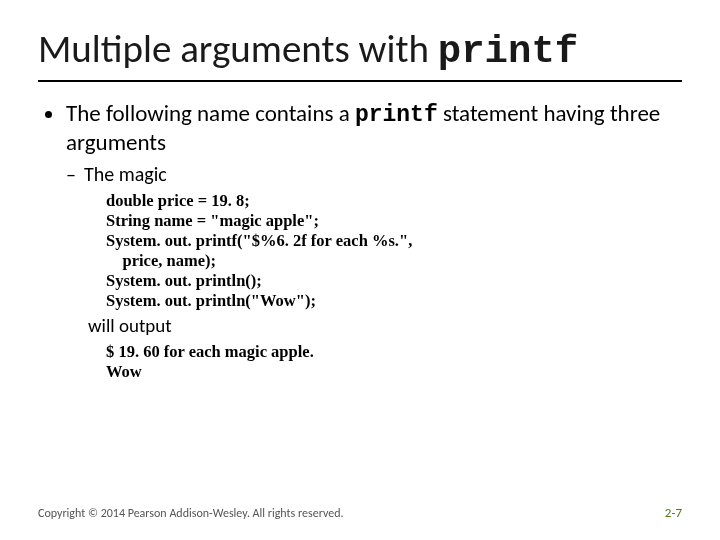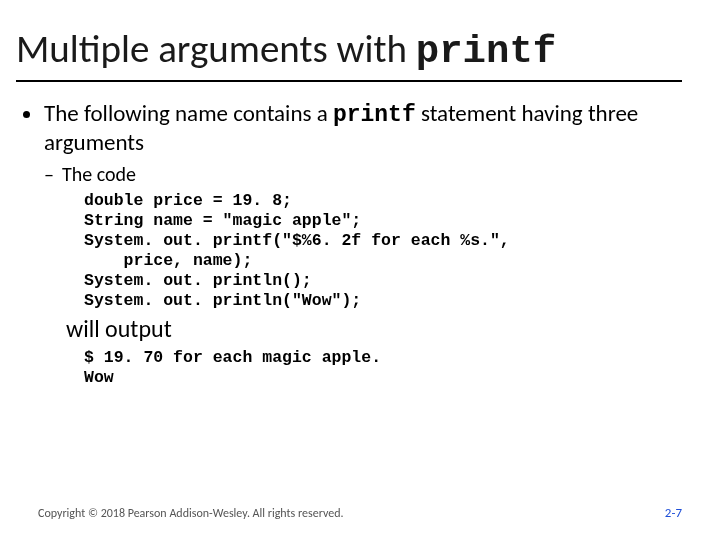--- a/index.html
+++ b/index.html
@@ -10,21 +10,21 @@
     background: #ffffff;
     font-family: Calibri, "Segoe UI", Arial, sans-serif;
     color: #000;
     position: relative;
     overflow: hidden;
   }
   .slide {
     width: 720px;
     height: 540px;
     box-sizing: border-box;
-    padding: 20px 38px 0 16px;
+    padding: 20px 38px 0 38px;
     position: relative;
   }
   .title {
     font-size: 39px;
     font-weight: 400;
     margin: 8px 0 4px 0;
     line-height: 1.1;
     letter-spacing: 0px;
     color: #1a1a1a;
   }
@@ -62,79 +62,79 @@
     display: inline-block;
     width: 18px;
     margin-left: -18px;
     font-weight: 400;
   }
   .mono {
     font-family: "Courier New", Courier, monospace;
     font-weight: bold;
   }
   .codeblock {
-    font-family: Liberation Mono, monospace;
+    font-family: Liberation Serif, serif;
     font-weight: bold;
     font-size: 16.5px;
     white-space: pre;
     margin: 4px 0 4px 40px;
     line-height: 1.22;
   }
   .subline {
-    font-size: 24px;
+    font-size: 19px;
     margin: 2px 0 2px 22px;
   }
   .footer-left {
     position: absolute;
     left: 38px;
     bottom: 20px;
     font-size: 12px;
     color: #555;
   }
   .footer-right {
     position: absolute;
     right: 38px;
     bottom: 20px;
     font-size: 13px;
-    color: #1d4ed8;
+    color: #4d7c0f;
   }
 </style>
 </head>
 <body>
 
 <div class="slide">
 
   <h1 class="title">
     <span>Multiple arguments with </span><span class="mono">printf</span>
   </h1>
 
   <hr class="rule">
 
   <ul class="lvl1">
     <li>
       <span>The following name contains a </span><span class="mono">printf</span><span> statement having three arguments</span>
 
       <ul class="lvl2">
-        <li>The code</li>
+        <li>The magic</li>
       </ul>
 
       <div class="codeblock"><span>double price = 19. 8;</span>
 <span>String name = "magic apple";</span>
 <span>System. out. printf("$%6. 2f for each %s.",</span>
 <span>    price, name);</span>
 <span>System. out. println();</span>
 <span>System. out. println("Wow");</span></div>
 
       <div class="subline">will output</div>
 
-      <div class="codeblock"><span>$ 19. 70 for each magic apple.</span>
+      <div class="codeblock"><span>$ 19. 60 for each magic apple.</span>
 <span>Wow</span></div>
 
       <ul class="lvl2">
       </ul>
 
     </li>
   </ul>
 
-  <div class="footer-left">Copyright © 2018 Pearson Addison-Wesley. All rights reserved.</div>
+  <div class="footer-left">Copyright © 2014 Pearson Addison-Wesley. All rights reserved.</div>
   <div class="footer-right">2-7</div>
 
 </div>
 
 </body></html>

